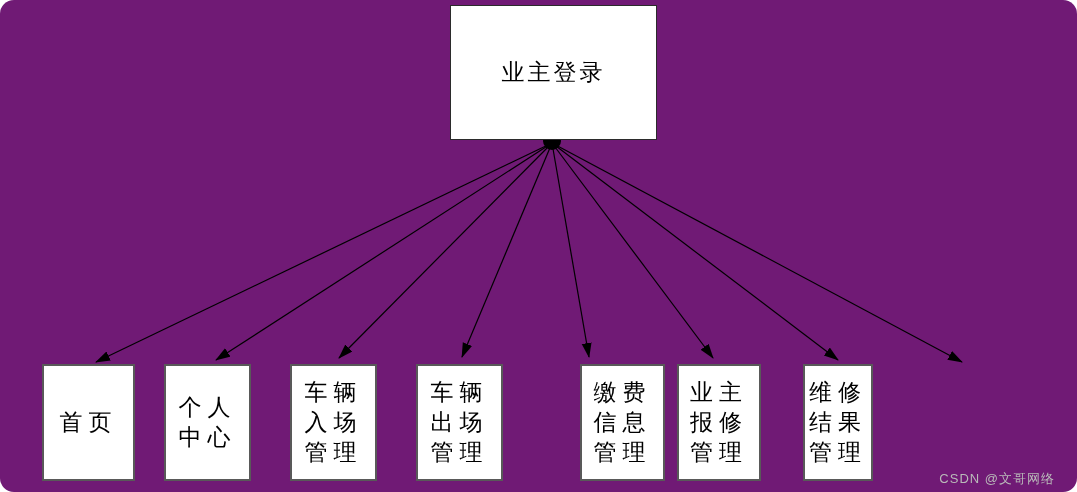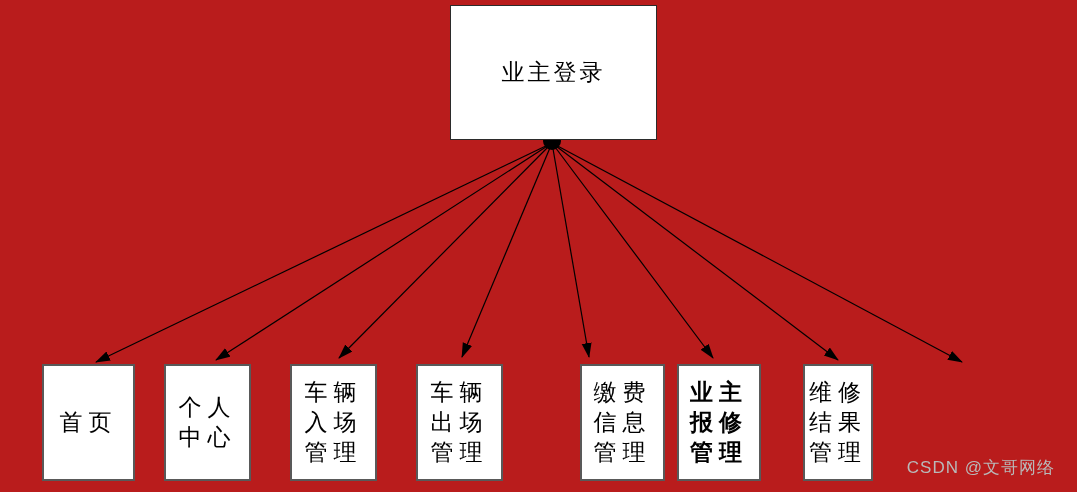--- a/index.html
+++ b/index.html
@@ -4,23 +4,24 @@
 <style>
   html, body {
     margin: 0;
     padding: 0;
     background: #ffffff;
   }
   .canvas {
     position: relative;
     width: 1077px;
     height: 492px;
-    background: #b91c1c;
+    background: #701a75;
     overflow: hidden;
     font-family: "Liberation Serif", "DejaVu Serif", serif;
+    border-radius: 14px;
   }
   .wires {
     position: absolute;
     left: 0; top: 0;
     width: 1077px;
     height: 492px;
   }
   .node {
     position: absolute;
     box-sizing: border-box;
@@ -46,29 +47,29 @@
     line-height: 30px;
     letter-spacing: 6px;
     white-space: pre-line;
   }
   .node-label { white-space: pre-line; }
   .leaf-1 { left: 42px;  width: 93px; }
   .leaf-2 { left: 164px; width: 87px; }
   .leaf-3 { left: 290px; width: 87px; }
   .leaf-4 { left: 416px; width: 87px; }
   .leaf-5 { left: 551px; width: 85px; margin-left: 29px; }
-  .leaf-6 { left: 677px; width: 84px; font-weight: bold; }
+  .leaf-6 { left: 677px; width: 84px; }
   .leaf-7 { left: 803px; width: 70px; }
   .leaf-8 { left: 928px; width: 88px; }
   .watermark {
     position: absolute;
     right: 22px;
-    top: 456px;
+    top: 470px;
     font-family: "Liberation Sans", "DejaVu Sans", sans-serif;
-    font-size: 17px;
+    font-size: 13px;
     color: #b9b9b9;
     letter-spacing: 1px;
   }
 </style>
 </head>
 <body>
 
 <div class="canvas">
 
   <svg class="wires" viewBox="0 0 1077 492" xmlns="http://www.w3.org/2000/svg">

